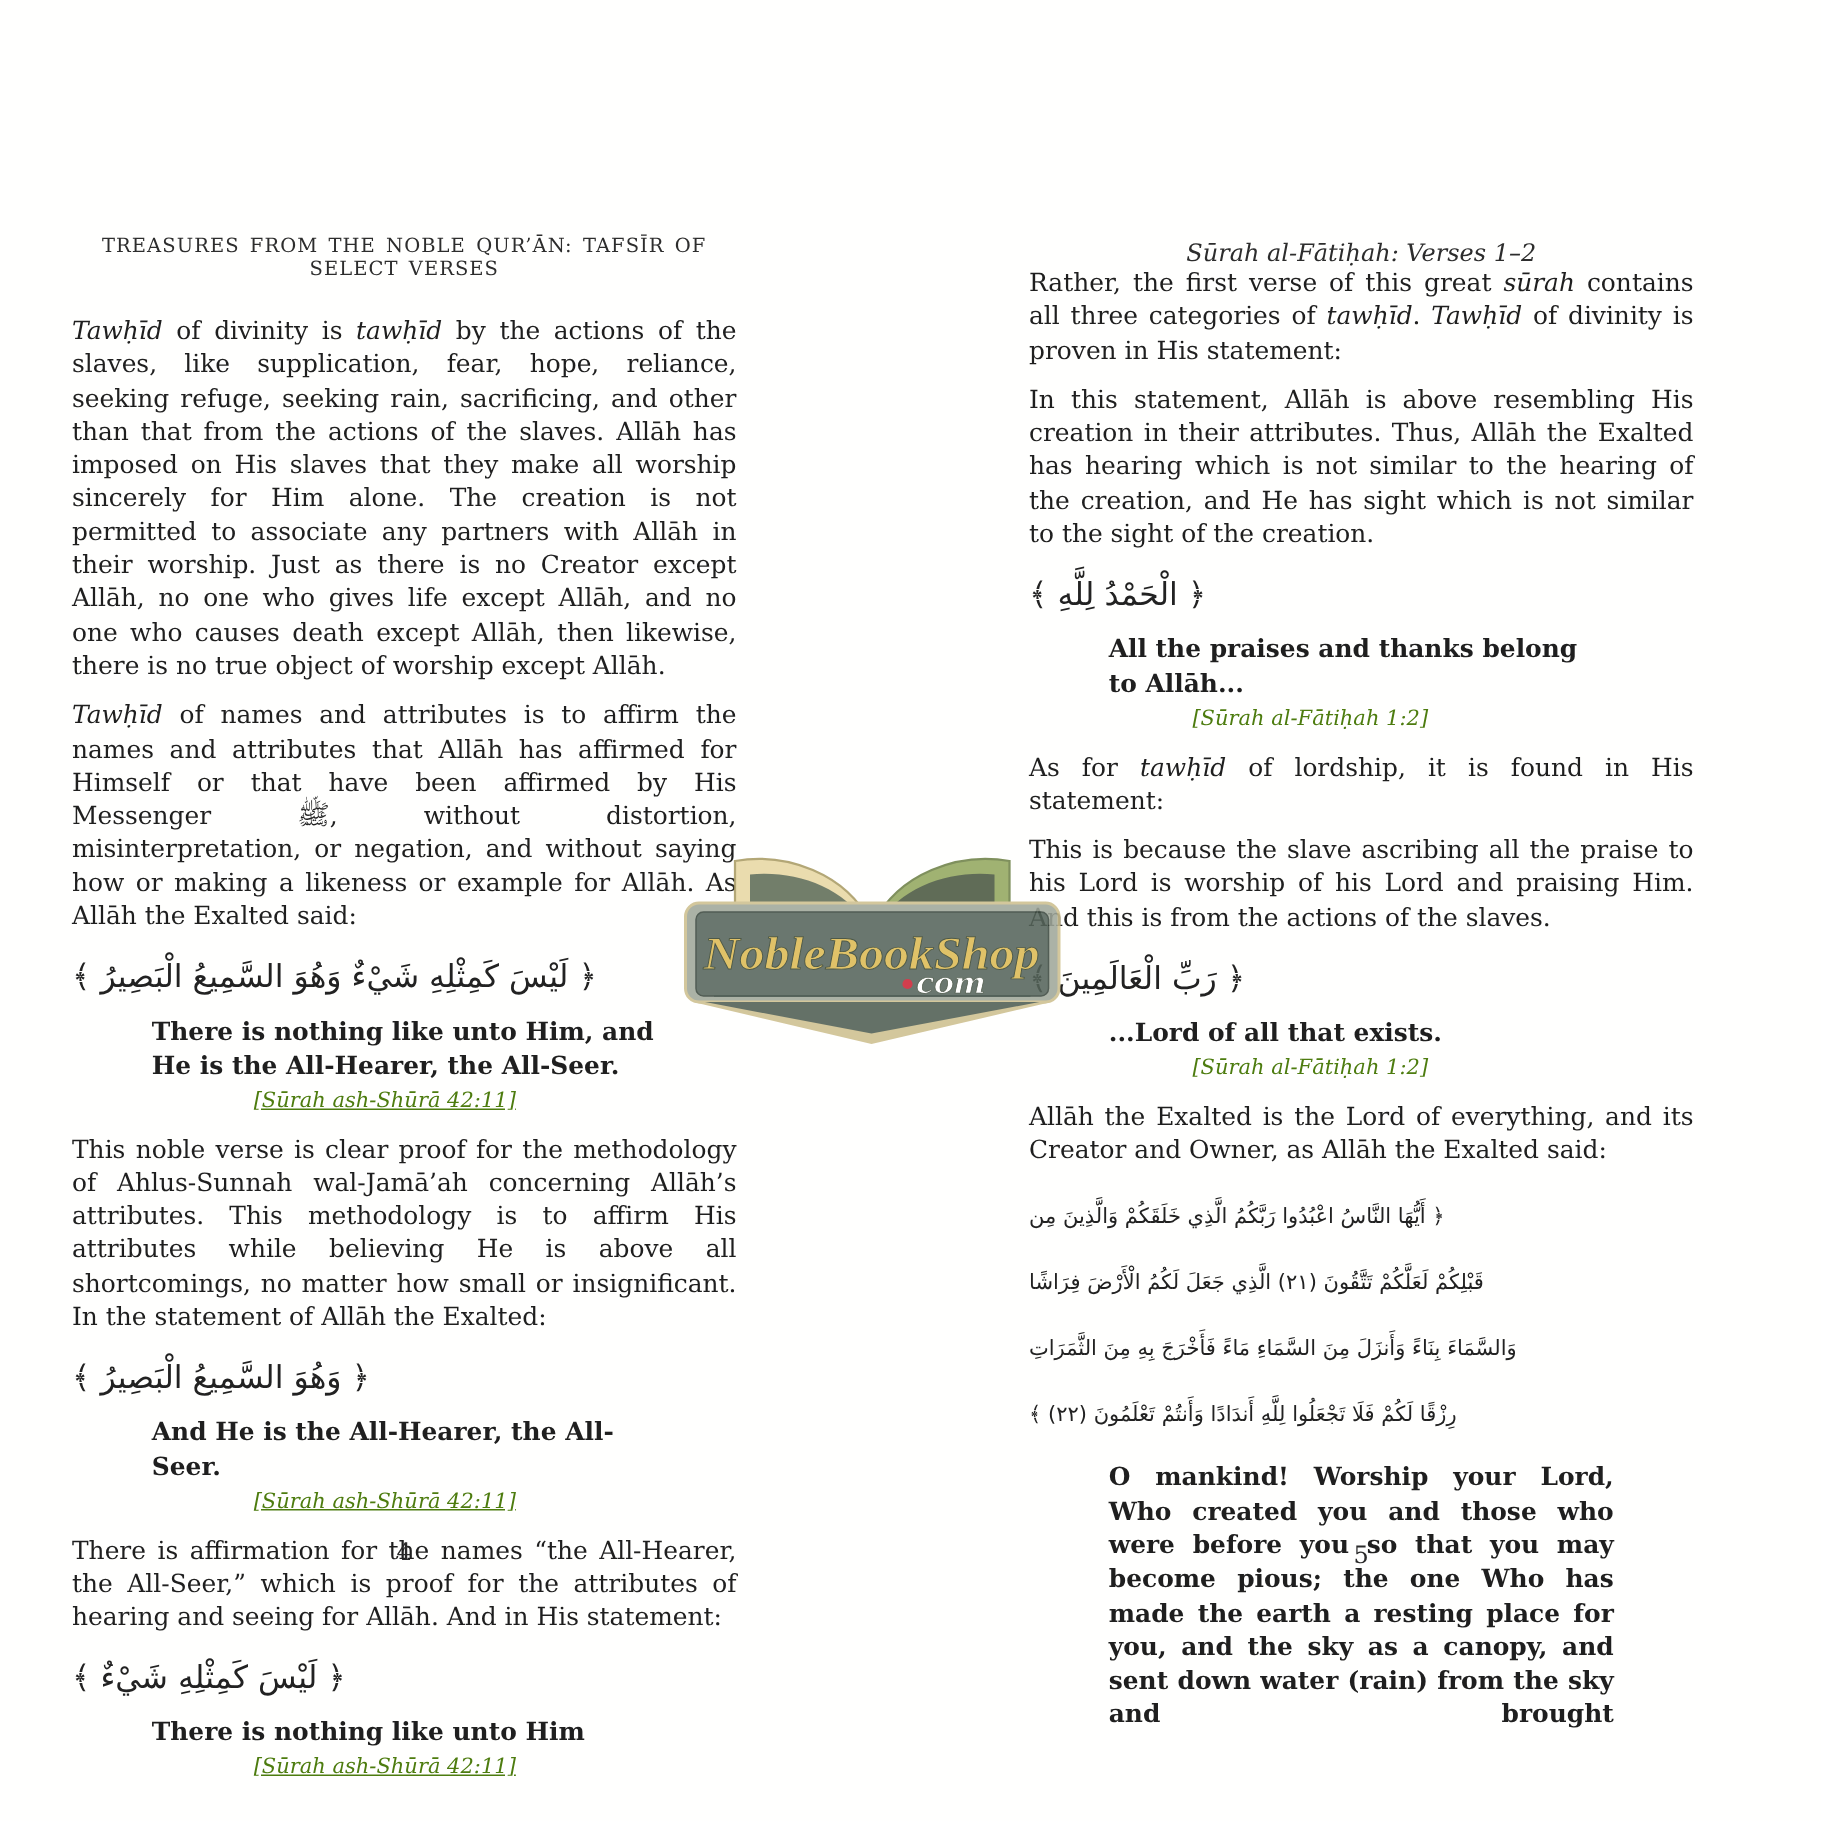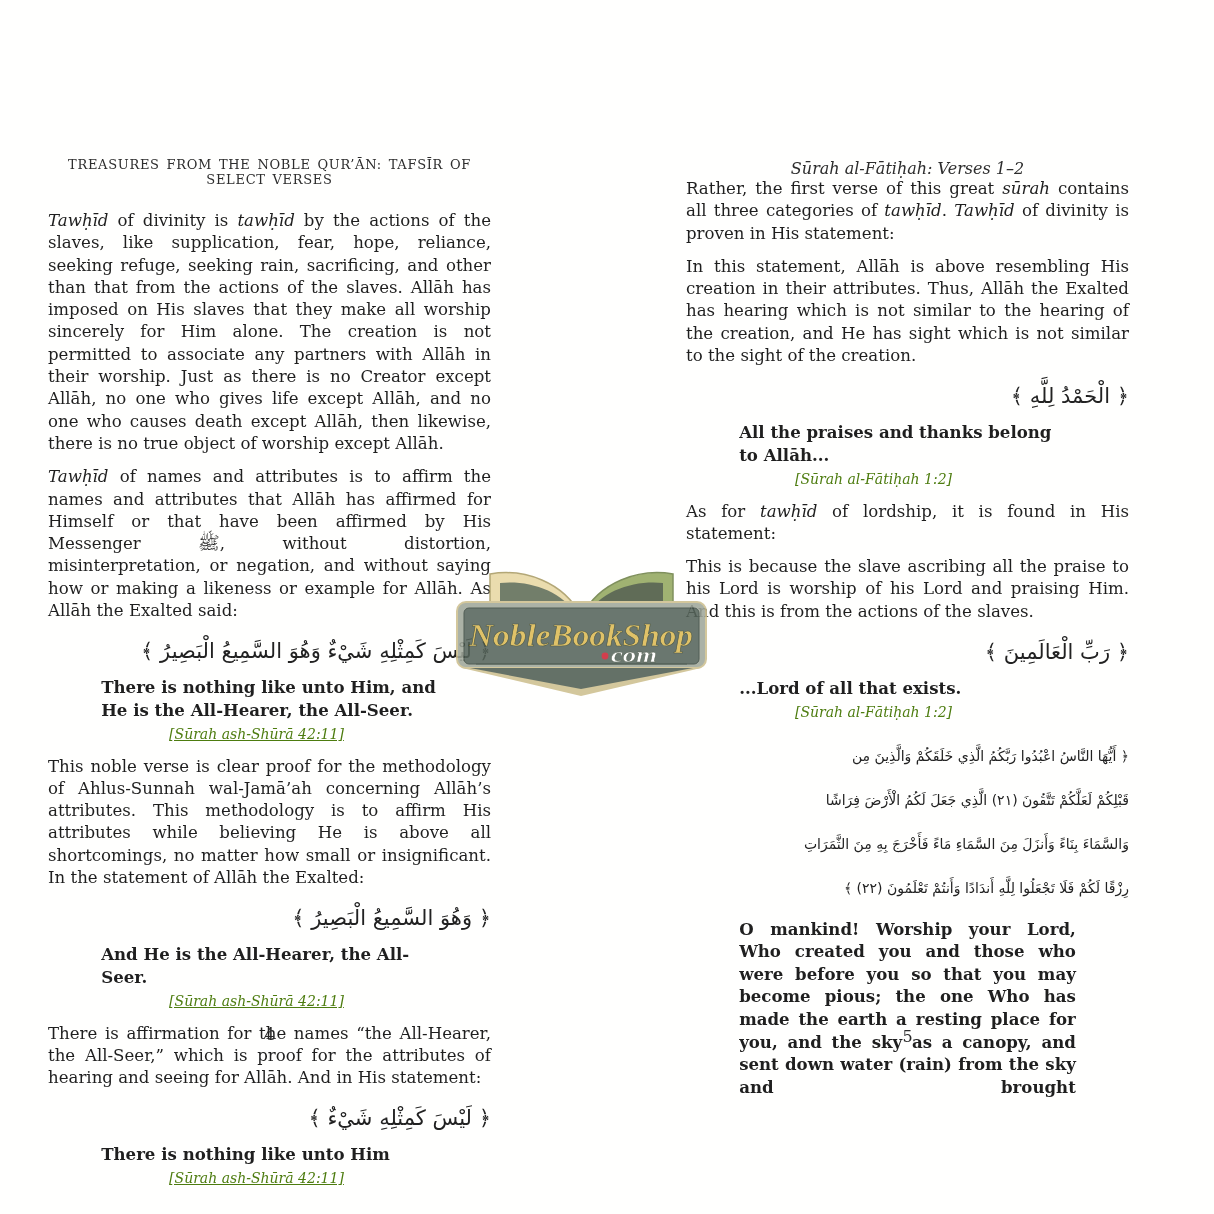--- a/index.html
+++ b/index.html
@@ -29,21 +29,21 @@
     margin: 0 0 11px 0;
     font-size: 16.6px; line-height: 22.3px;
     text-align: justify;
   }
   .para em { font-style: italic; }
   .honorific { font-size: 18px; line-height: 0; }
 
   .arabic {
     direction: rtl;
     font-family: "DejaVu Sans", sans-serif;
-    text-align: right;
+    text-align: left;
     font-size: 21px; line-height: 37px;
     margin: 4px 0 6px 0;
     color: #222;
   }
   .arabic.large { font-size: 14px; line-height: 44px; margin: 7px 0 8px 0; }
   .arabic-line { white-space: nowrap; }
 
   .trans {
     width: 76%;
     margin: 2px auto 4px auto;
@@ -115,20 +115,21 @@
         </div>
         <div class="trans">All the praises and thanks belong to Allāh...</div>
         <div class="cite">[Sūrah al-Fātiḥah 1:2]</div>
         <p class="para"><span>As for </span><em>tawḥīd</em><span> of lordship, it is found in His statement:</span></p>
         <p class="para"><span>This is because the slave ascribing all the praise to his Lord is worship of his Lord and praising Him. And this is from the actions of the slaves.</span></p>
         <div class="arabic" dir="rtl">
           <div class="arabic-line">﴿ رَبِّ الْعَالَمِينَ ﴾</div>
         </div>
         <div class="trans">...Lord of all that exists.</div>
         <div class="cite">[Sūrah al-Fātiḥah 1:2]</div>
+        <p class="para"><span>Allāh the Exalted is the Lord of everything, and its Creator and Owner, as Allāh the Exalted said:</span></p>
         <div class="arabic large" dir="rtl">
           <div class="arabic-line">﴿ أَيُّهَا النَّاسُ اعْبُدُوا رَبَّكُمُ الَّذِي خَلَقَكُمْ وَالَّذِينَ مِن</div>
           <div class="arabic-line">قَبْلِكُمْ لَعَلَّكُمْ تَتَّقُونَ (٢١) الَّذِي جَعَلَ لَكُمُ الْأَرْضَ فِرَاشًا</div>
           <div class="arabic-line">وَالسَّمَاءَ بِنَاءً وَأَنزَلَ مِنَ السَّمَاءِ مَاءً فَأَخْرَجَ بِهِ مِنَ الثَّمَرَاتِ</div>
           <div class="arabic-line">رِزْقًا لَكُمْ فَلَا تَجْعَلُوا لِلَّهِ أَندَادًا وَأَنتُمْ تَعْلَمُونَ (٢٢) ﴾</div>
         </div>
         <div class="trans jl">O mankind! Worship your Lord, Who created you and those who were before you so that you may become pious; the one Who has made the earth a resting place for you, and the sky as a canopy, and sent down water (rain) from the sky and brought</div>
       </div>
     <div class="pagenum">5</div>
   </div>

